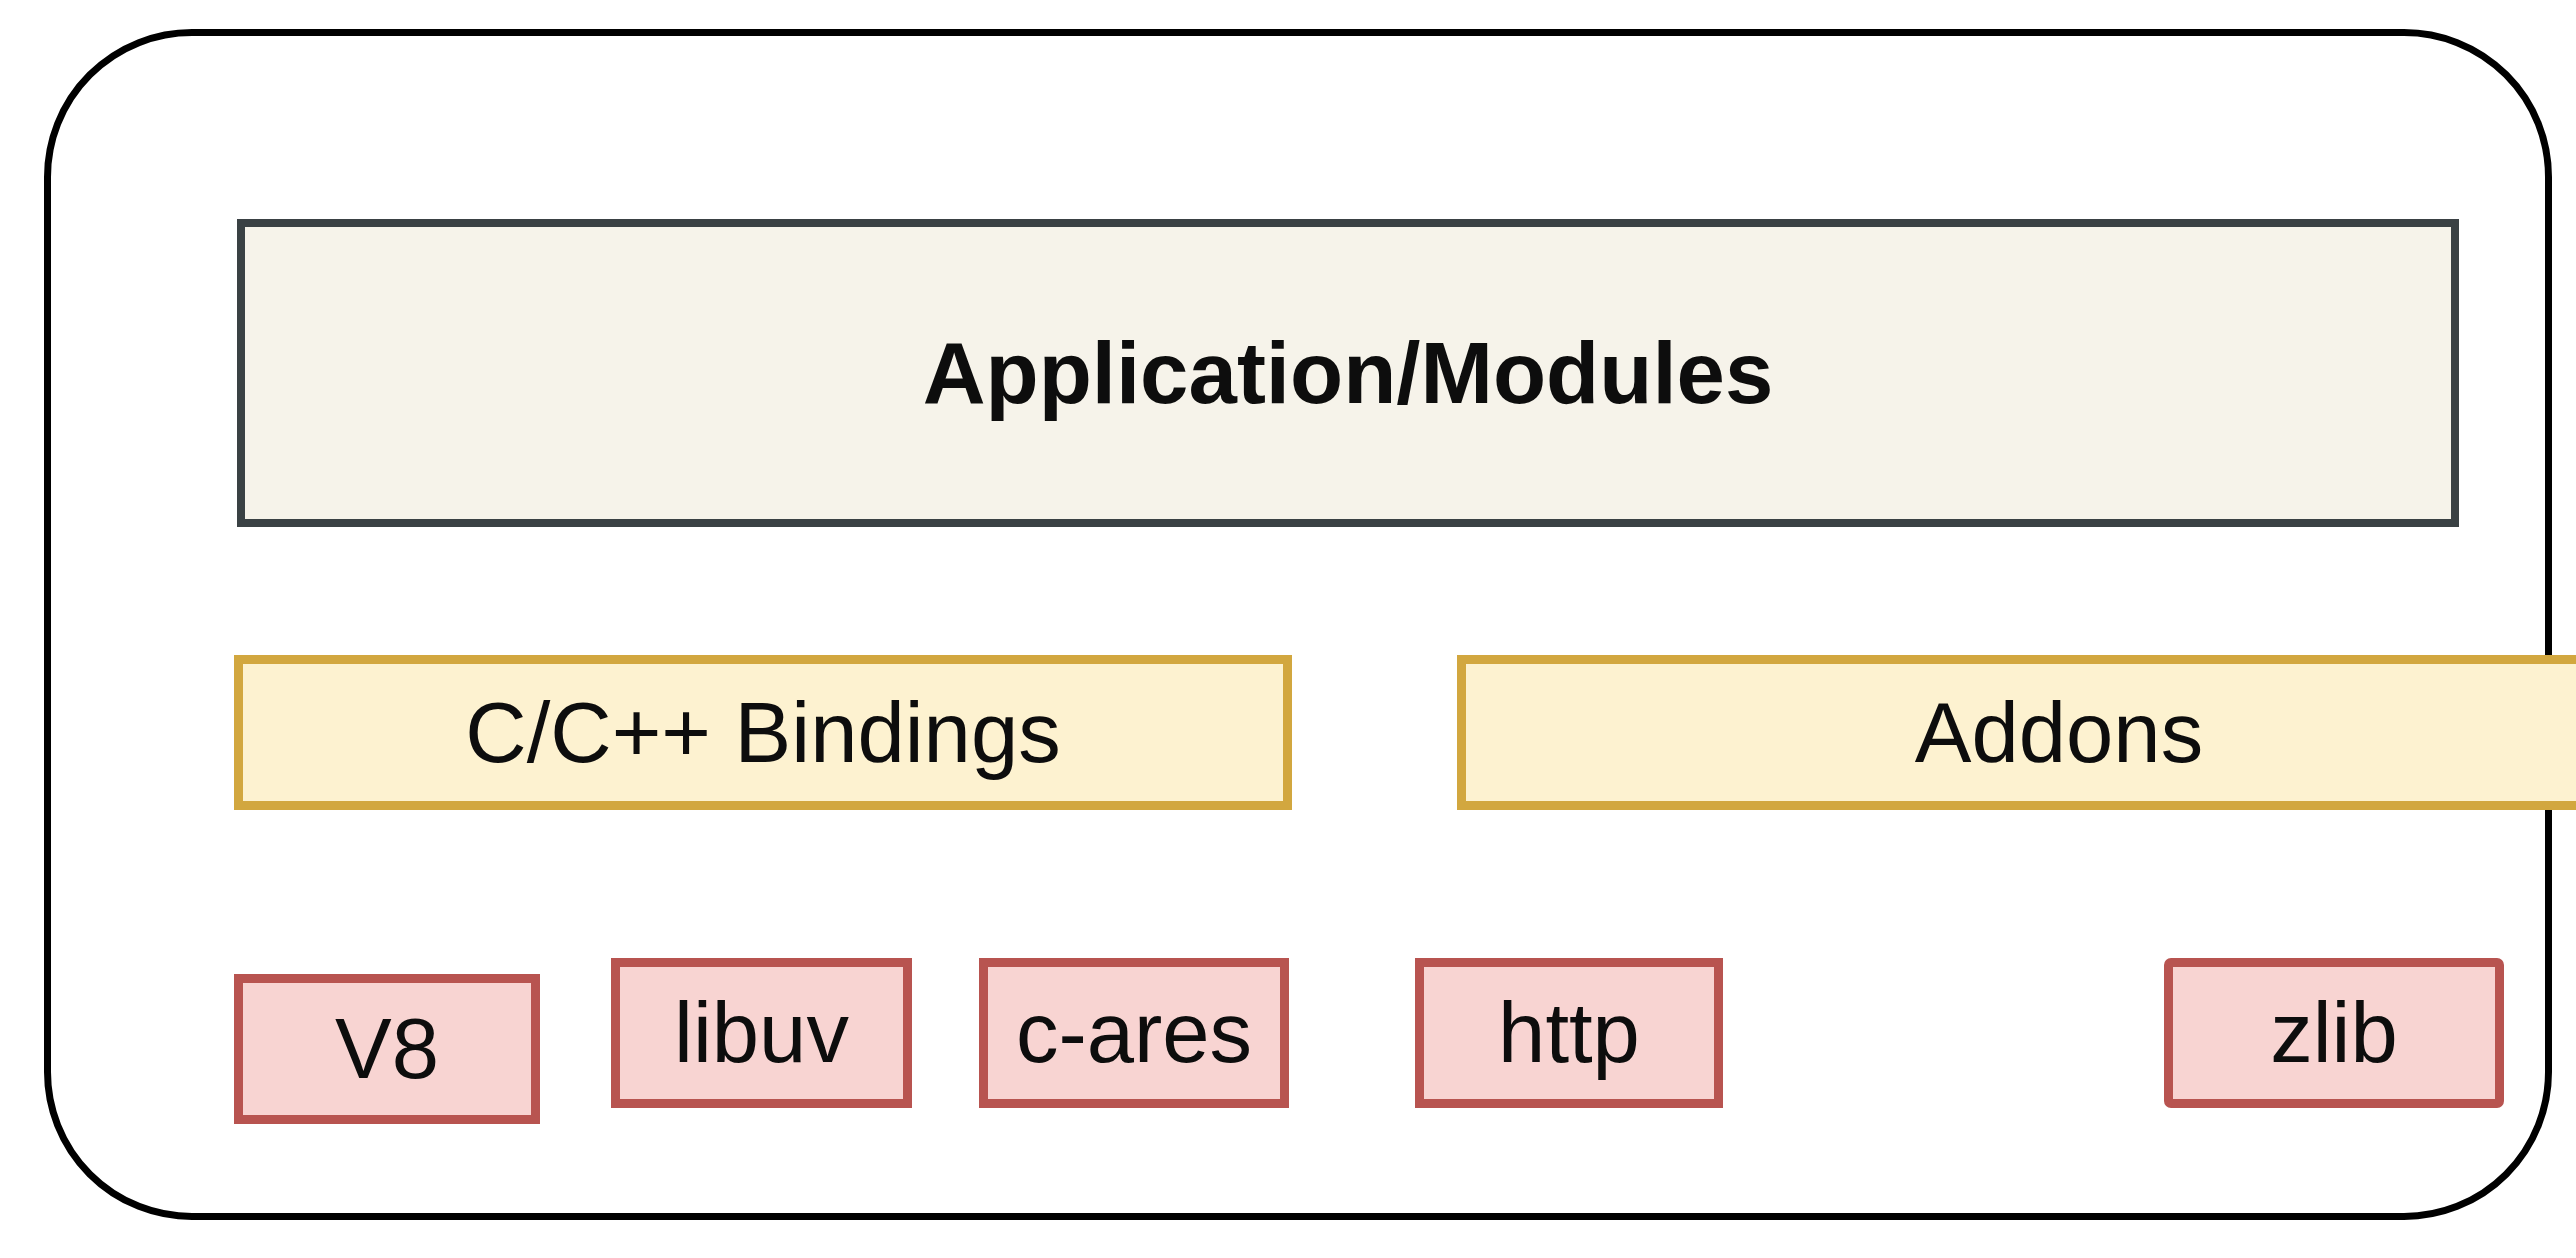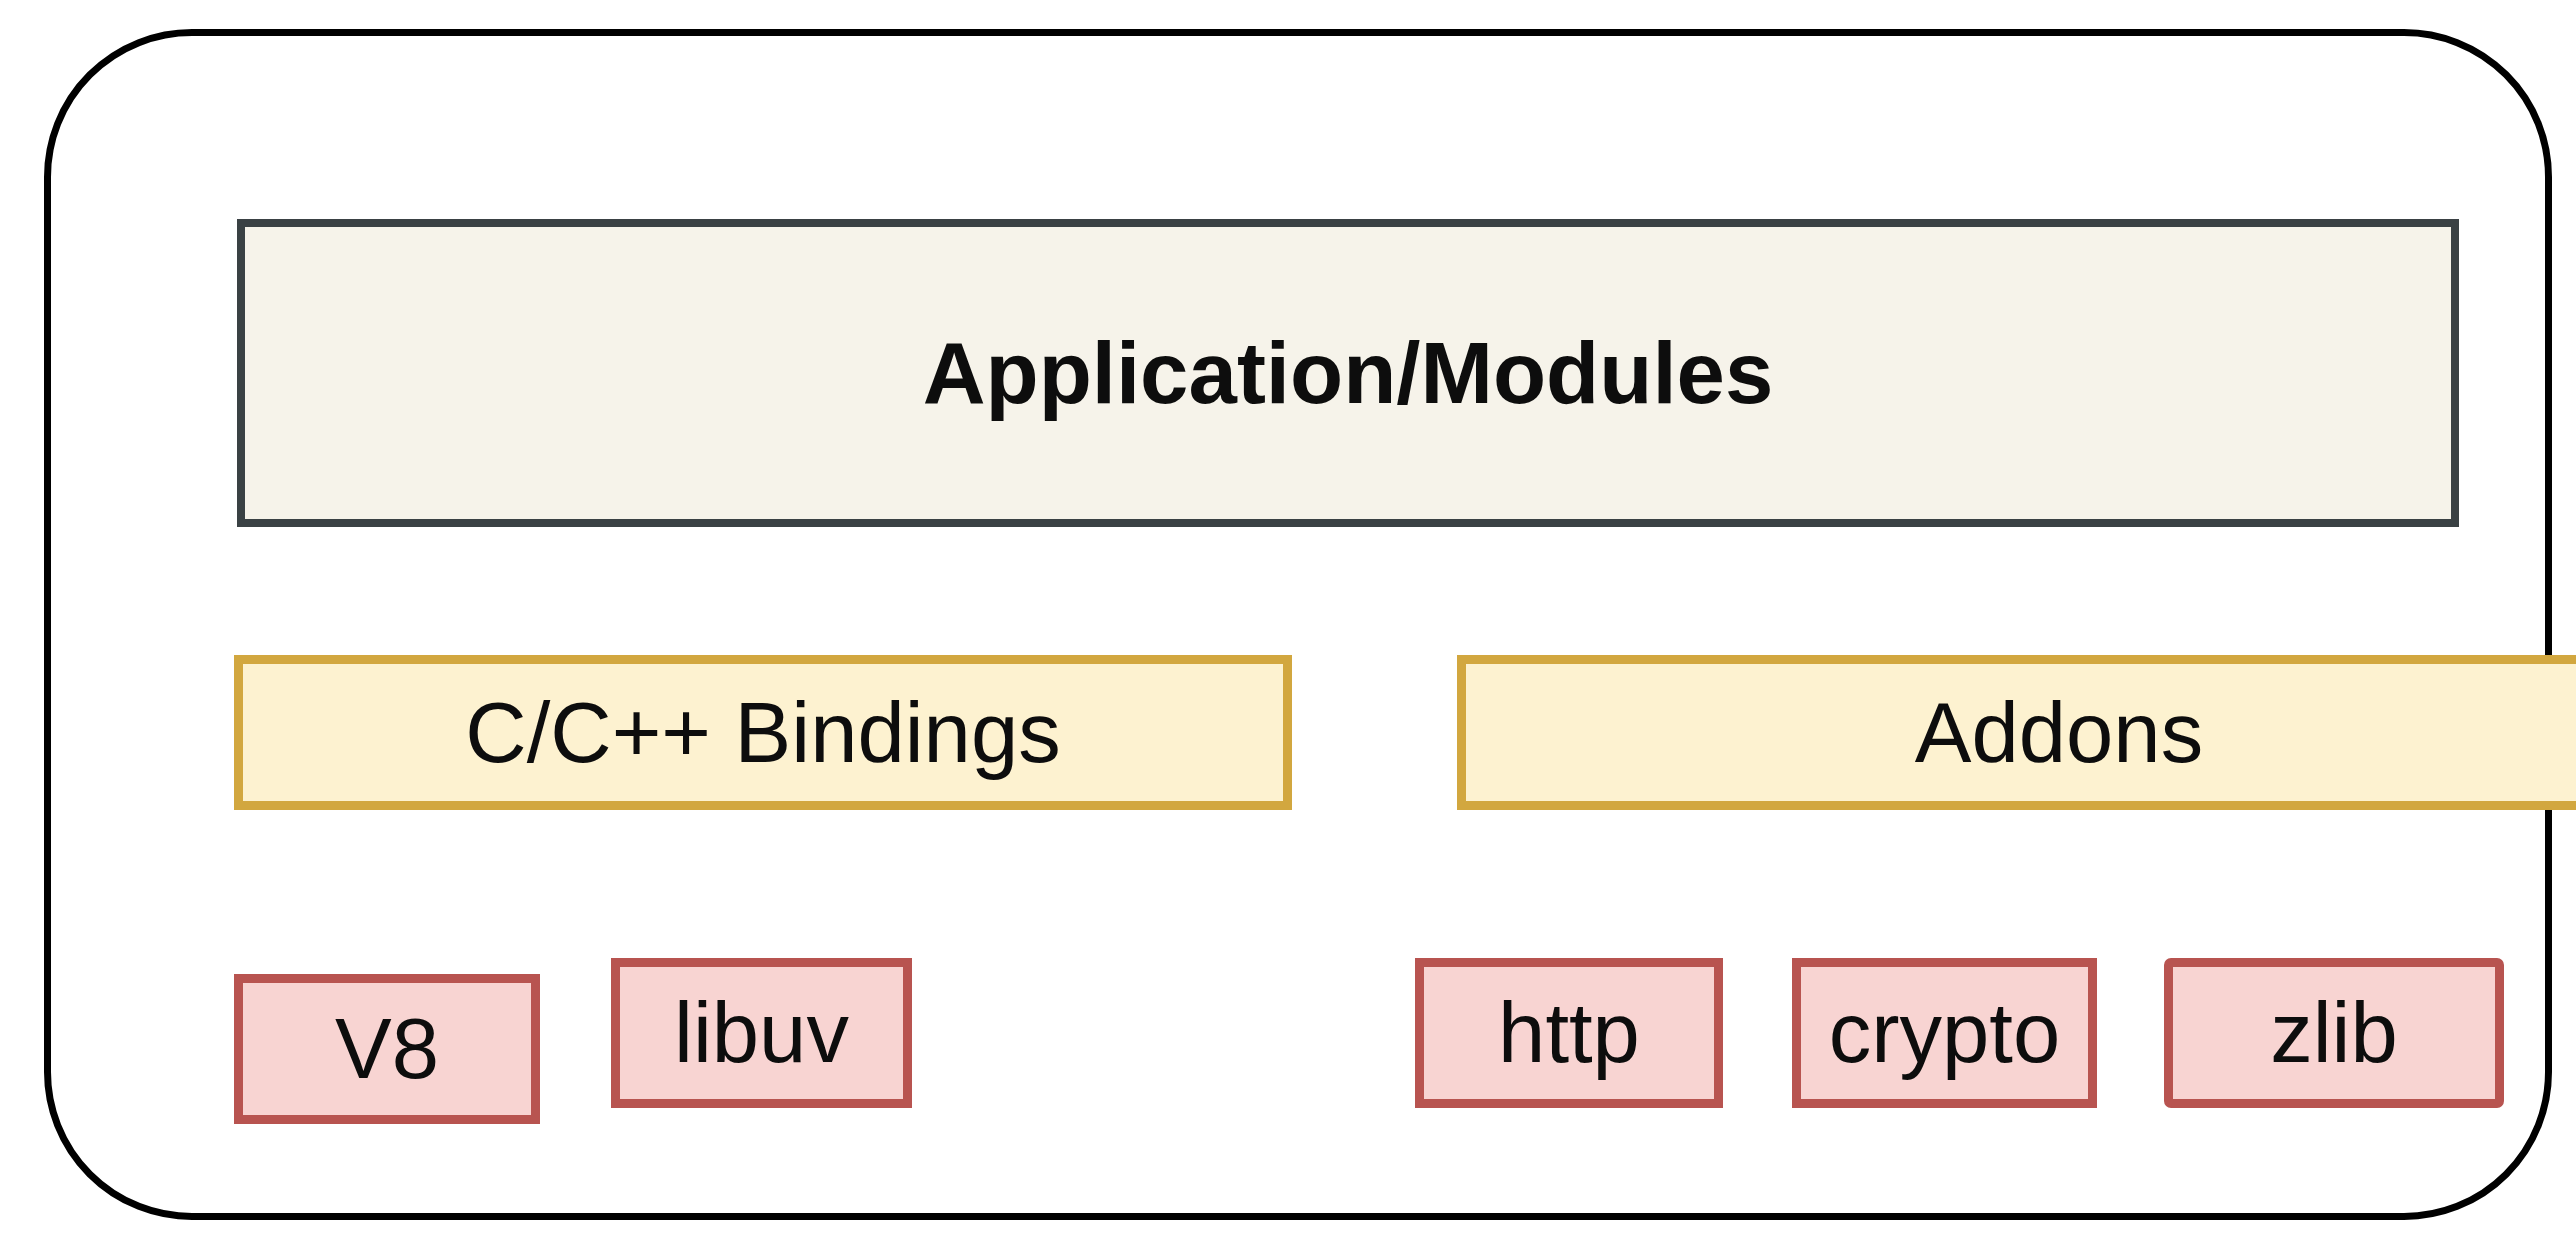--- a/index.html
+++ b/index.html
@@ -90,28 +90,28 @@
     </div>
 
     <div class="node lib-box lib-v8" style="position:absolute;">
       <span>V8</span>
     </div>
 
     <div class="node lib-box lib-libuv" style="position:absolute;">
       <span>libuv</span>
     </div>
 
+    <div class="node lib-box lib-cares" style="position:absolute;">
+      <span>c-ares</span>
+    </div>
 
     <div class="node lib-box lib-http" style="position:absolute;">
       <span>http</span>
     </div>
 
-    <div class="node lib-box lib-crypto" style="position:absolute;">
-      <span>crypto</span>
-    </div>
 
     <div class="node lib-box lib-zlib" style="position:absolute;">
       <span>zlib</span>
     </div>
 
   </div>
 </div>
 
 
 </body></html>

